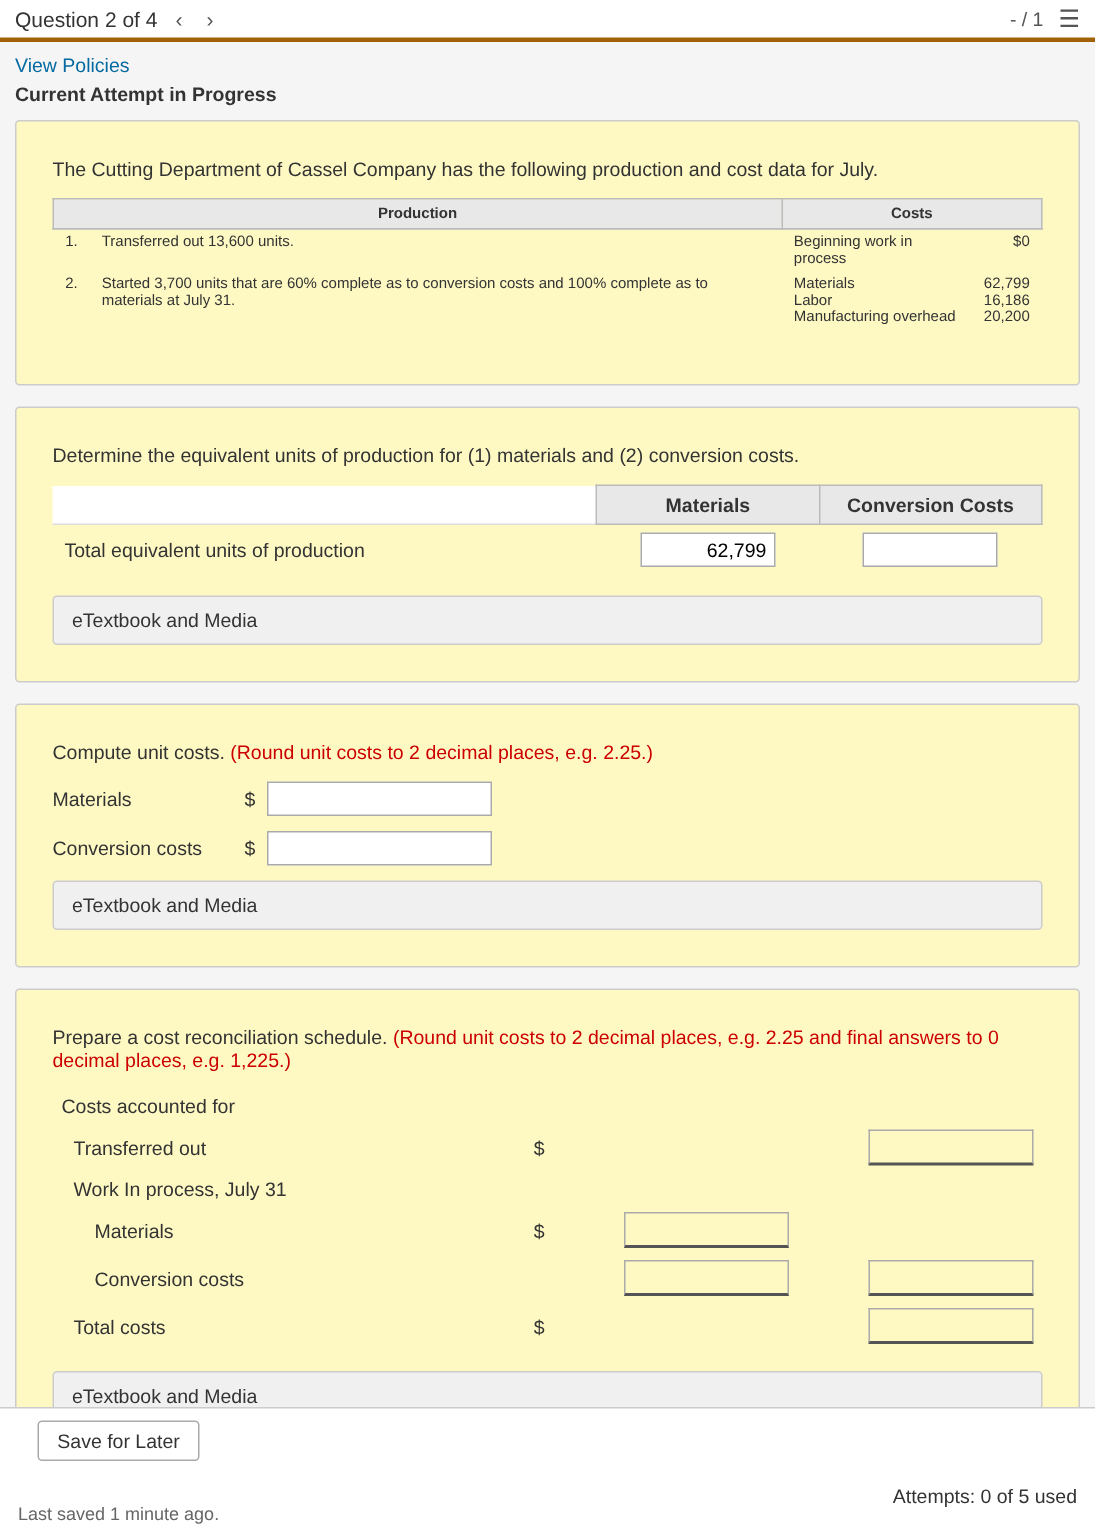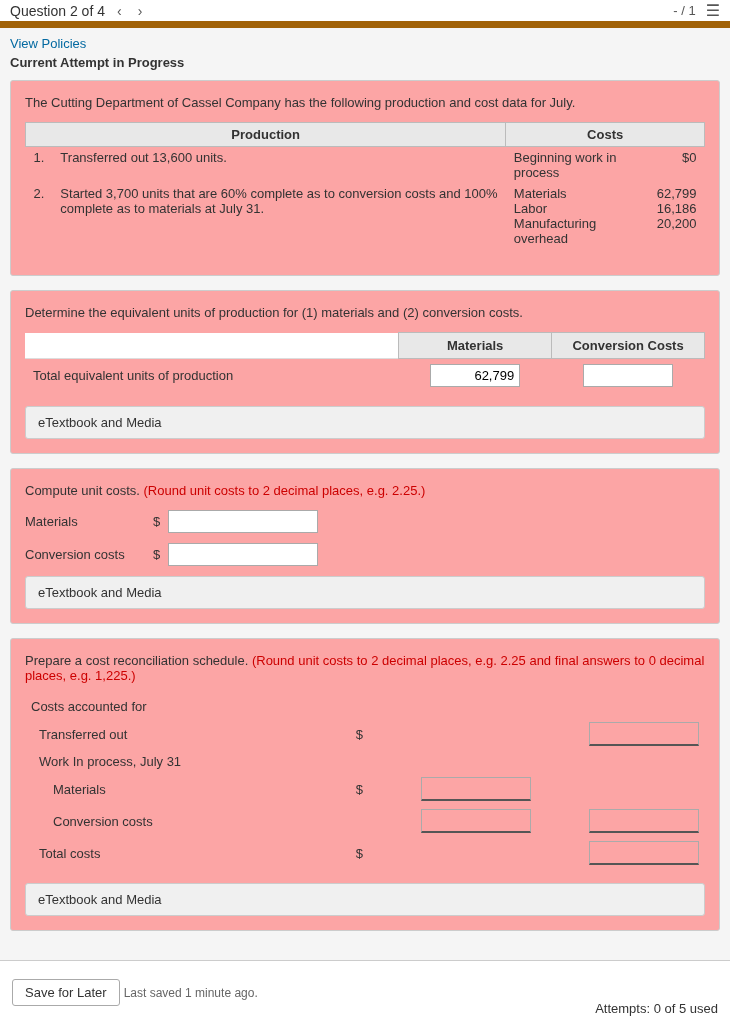--- a/index.html
+++ b/index.html
@@ -12,21 +12,21 @@
       min-height: 1024px;
     }
 
     
     .top-bar {
       display: flex;
       align-items: center;
       justify-content: space-between;
       background: #fff;
       padding: 8px 10px;
-      border-bottom: 7px solid #a16207;
+      border-bottom: 3px solid #a16207;
       height: 28px;
     }
     .top-bar-left {
       display: flex;
       align-items: center;
       gap: 8px;
     }
     .question-label {
       font-size: 14px;
       font-weight: 500;
@@ -65,39 +65,39 @@
       margin-bottom: 4px;
     }
     .current-attempt {
       font-weight: bold;
       font-size: 13px;
       margin-bottom: 10px;
     }
 
     
     .card {
-      background: #fca5a5;
+      background: #fef9c3;
       border: 1px solid #ccc;
       border-radius: 3px;
-      padding: 14px;
+      padding: 24px;
       margin-bottom: 14px;
     }
 
     
     .info-text {
       font-size: 13px;
       margin-bottom: 12px;
     }
 
     
     .prod-costs-table {
       width: 100%;
       border-collapse: collapse;
       margin-bottom: 12px;
-      font-size: 13px;
+      font-size: 10px;
     }
     .prod-costs-table th {
       background: #e8e8e8;
       border: 1px solid #bbb;
       padding: 4px 8px;
       text-align: center;
       font-weight: bold;
     }
     .prod-costs-table td {
       padding: 3px 8px;
@@ -224,21 +224,22 @@
       background: #fff;
       border-top: 1px solid #ccc;
       padding: 8px 12px;
       display: flex;
       align-items: center;
       justify-content: space-between;
     }
     .footer-left {
       display: flex;
       align-items: center;
-      gap: 4px;
+      gap: 28px;
+      flex-direction: column;
     }
     .save-later-btn {
       border: 1px solid #aaa;
       background: #fff;
       padding: 5px 12px;
       font-size: 13px;
       cursor: pointer;
       border-radius: 3px;
       color: #333;
     }

